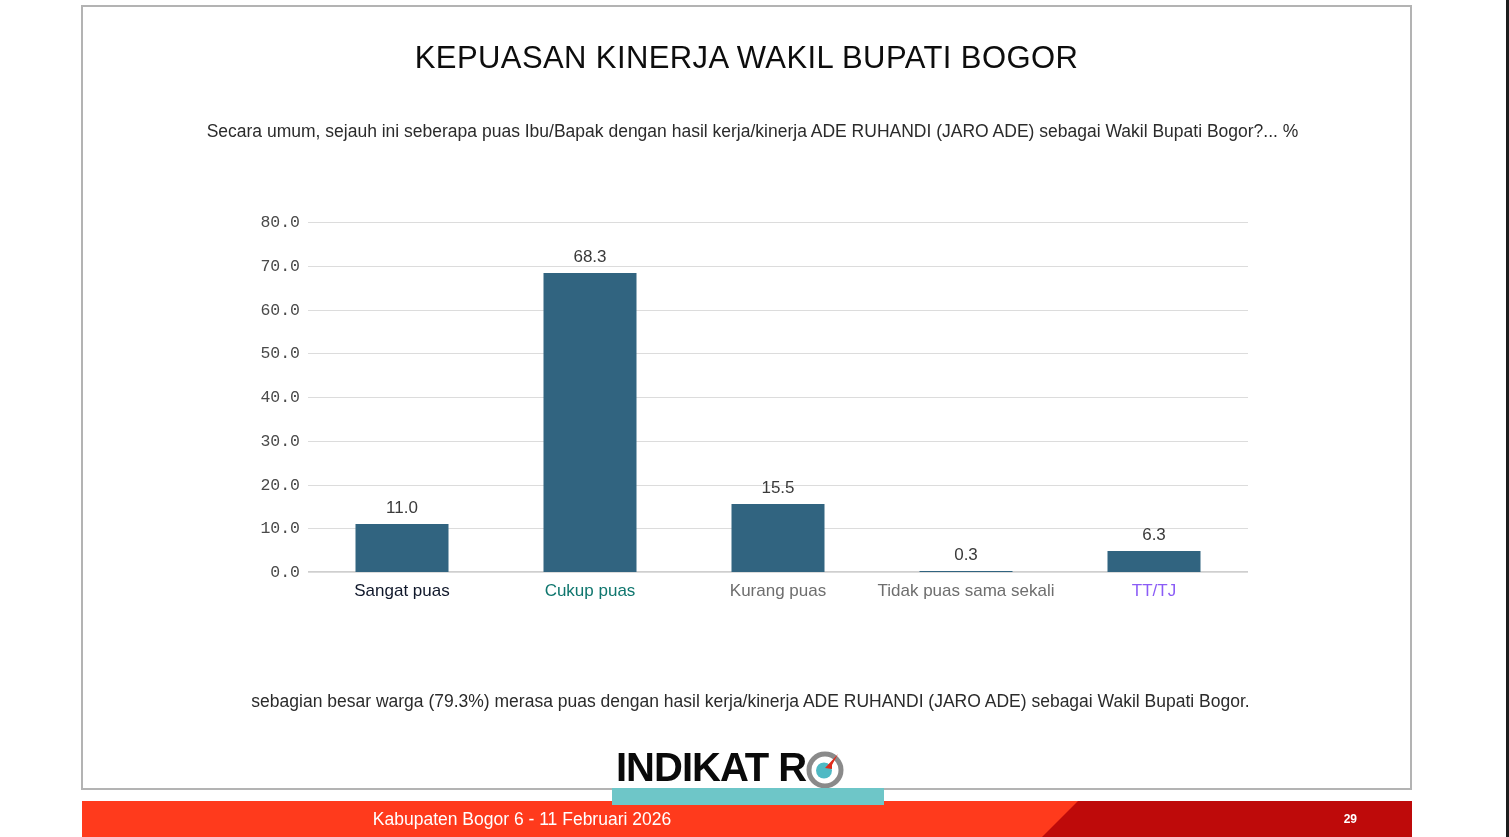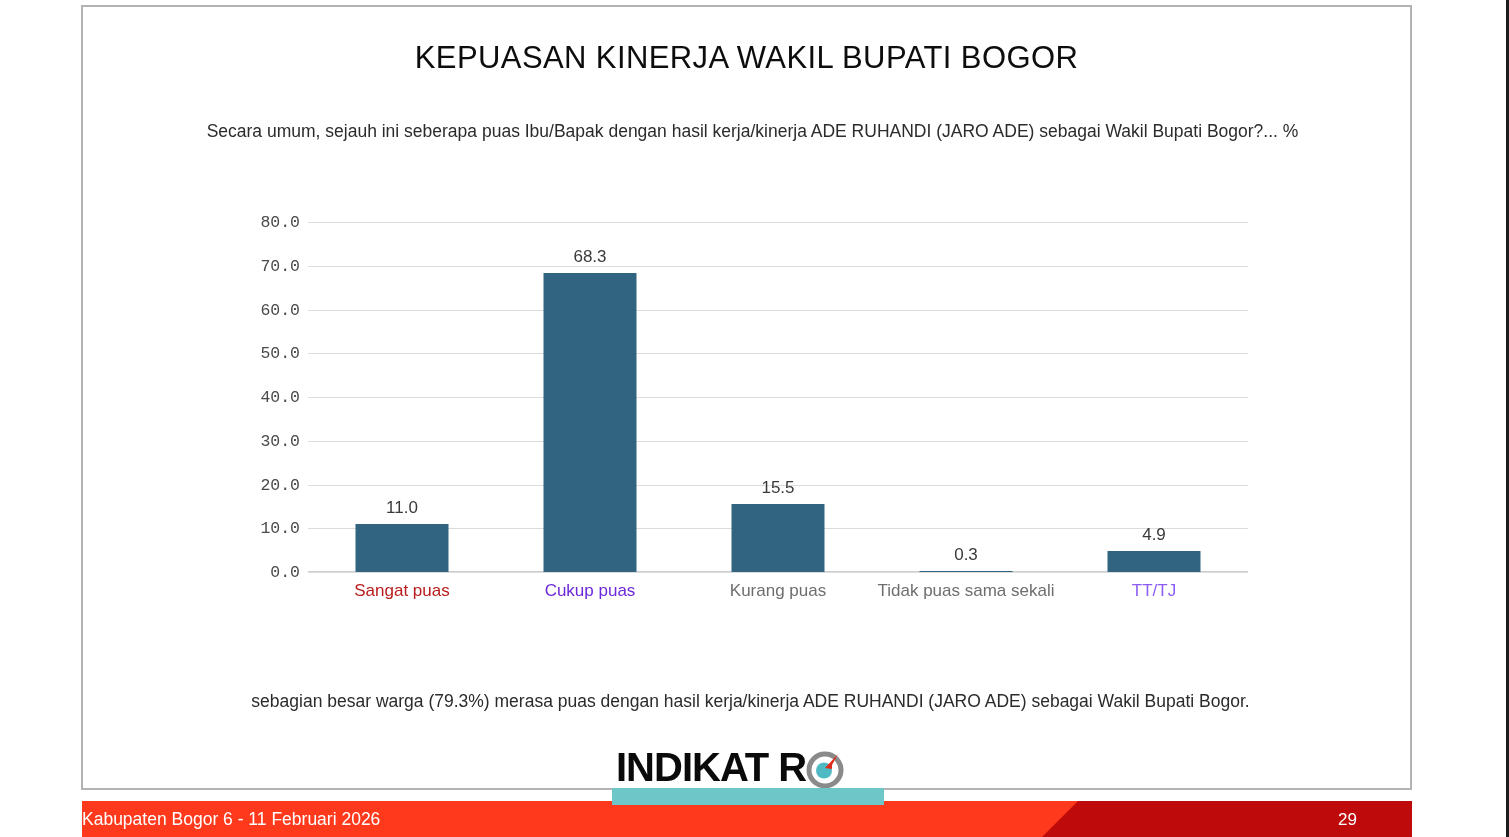--- a/index.html
+++ b/index.html
@@ -219,34 +219,35 @@
     background: #BE0A0A;
     clip-path: polygon(36px 0, 100% 0, 100% 100%, 0 100%);
   }
   #footer-center-text {
     position: absolute;
     left: 0;
     top: 0;
     width: 880px;
     height: 36px;
     line-height: 37px;
-    text-align: left;
+    text-align: center;
     color: #ffffff;
     font-size: 17.5px;
     font-family: "Liberation Sans", sans-serif;
   }
   #footer-page-number {
     position: absolute;
     right: 55px;
     top: 0;
     height: 36px;
     line-height: 37px;
     color: #ffffff;
-    font-size: 17px;
-    font-family: "Liberation Sans", sans-serif;
+    font-size: 12px;
+    font-family: "Liberation Sans", sans-serif;
+    font-weight: bold;
   }
 </style>
 </head>
 <body>
 
 <div id="slide-frame">
 
   <div id="slide-subtitle">Secara umum, sejauh ini seberapa puas Ibu/Bapak dengan hasil kerja/kinerja ADE RUHANDI (JARO ADE) sebagai Wakil Bupati Bogor?... %</div>
 
   <div id="slide-title">KEPUASAN KINERJA WAKIL BUPATI BOGOR</div>
@@ -287,27 +288,27 @@
         <div class="bar-slot" style="left: 376px; width: 188px;">
           <div class="bar" style="height: 67.8125px; background: rgb(49, 100, 128);"></div>
           <div class="bar-value" style="bottom: 73.8125px;">15.5</div>
         </div>
         <div class="bar-slot" style="left: 564px; width: 188px;">
           <div class="bar" style="height: 1.5px; background: rgb(49, 100, 128);"></div>
           <div class="bar-value" style="bottom: 7.5px; margin-top: 32px;">0.3</div>
         </div>
         <div class="bar-slot" style="left: 752px; width: 188px;">
           <div class="bar" style="height: 21.4375px; background: rgb(49, 100, 128);"></div>
-          <div class="bar-value" style="bottom: 27.4375px;">4.9</div>
+          <div class="bar-value" style="bottom: 27.4375px;">6.3</div>
         </div>
       </div>
 
     <div id="x-axis-labels">
-        <div class="x-label" style="left: 0px; width: 188px; color: #b91c1c;">Sangat puas</div>
-        <div class="x-label" style="left: 188px; width: 188px; color: #6d28d9;">Cukup puas</div>
+        <div class="x-label" style="left: 0px; width: 188px; color: #0f172a;">Sangat puas</div>
+        <div class="x-label" style="left: 188px; width: 188px; color: #0f766e;">Cukup puas</div>
         <div class="x-label" style="left: 376px; width: 188px; color: rgb(110, 110, 110);">Kurang puas</div>
         <div class="x-label" style="left: 564px; width: 188px; color: rgb(110, 110, 110);">Tidak puas sama sekali</div>
         <div class="x-label" style="left: 752px; width: 188px; color: #8b5cf6;">TT/TJ</div>
       </div>
 
   </div>
 
   <div id="slide-caption">sebagian besar warga (79.3%) merasa puas dengan hasil kerja/kinerja ADE RUHANDI (JARO ADE) sebagai Wakil Bupati Bogor.</div>
 
   <div id="logo">

